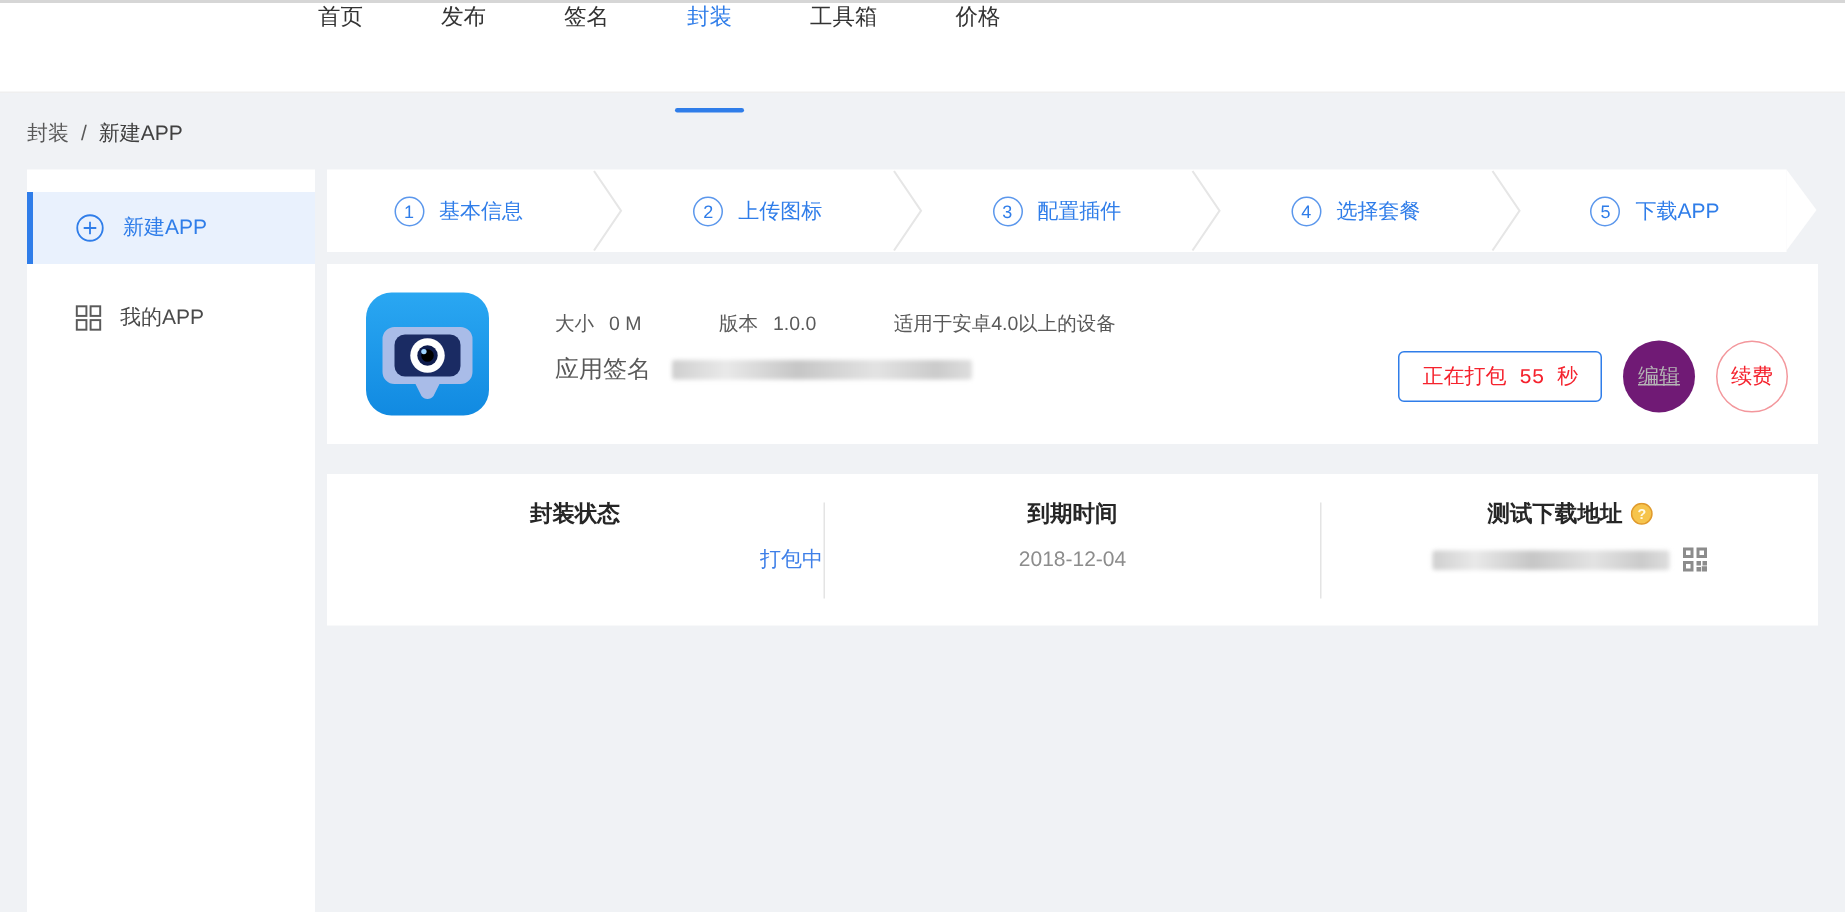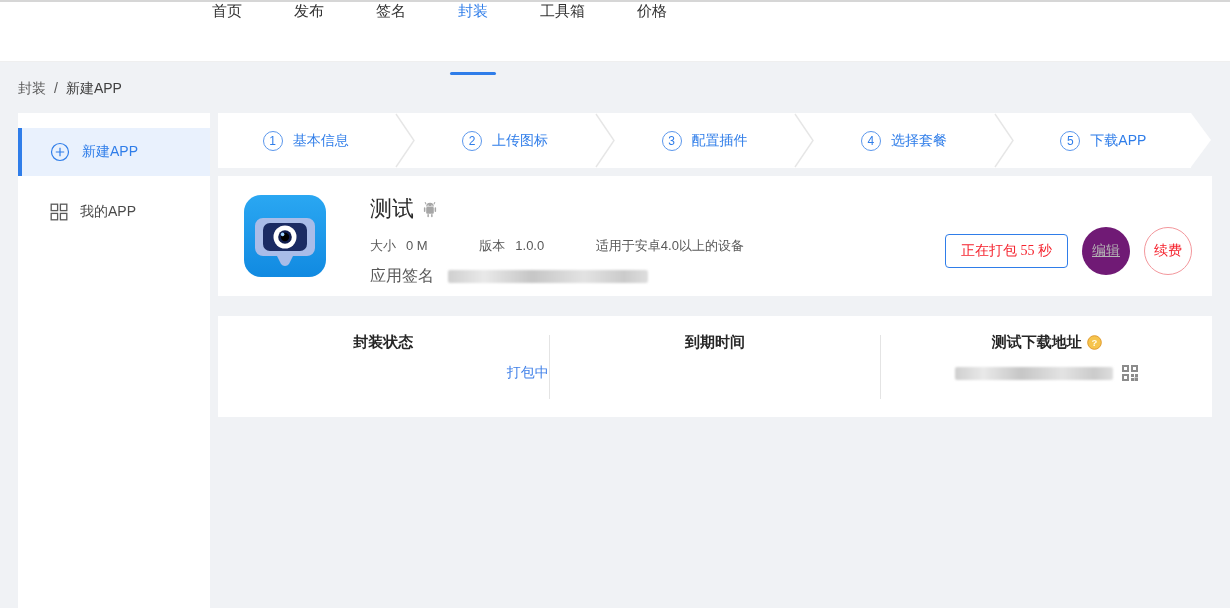--- a/index.html
+++ b/index.html
@@ -80,21 +80,21 @@
     display:inline-block; height:13px; border-radius:2px;
     background:linear-gradient(90deg,#cfcfcf,#e9e9e9 18%,#c6c6c6 42%,#e3e3e3 68%,#cbcbcb 88%,#dedede);
     filter:blur(1.3px);
   }
   .redact.sig { width:200px; margin-left:14px; }
   .redact.url { width:158px; margin-right:8px; }
   .app-actions { display:flex; align-items:center; gap:14px; padding-top:12px; flex:none; }
   .btn-packing {
     border:1px solid #2f7de9; color:#f5222d; background:#fff; font-size:14px;
     height:34px; padding:0 15px; border-radius:4px; cursor:pointer;
-    font-family:Liberation Serif, serif;
+    font-family:Liberation Mono, monospace;
   }
   .btn-round {
     width:48px; height:48px; border-radius:50%; font-size:14px; cursor:pointer;
     display:flex; align-items:center; justify-content:center; flex:none;
     font-family:inherit;
   }
   .btn-edit { background:#701a75; color:#b5b5b5; border:none;text-decoration:underline; }
   .btn-renew { background:#fff; border:1px solid #f3979c; color:#f5222d; }
   
   .status-card { margin-top:20px; background:#fff; height:101px; display:flex; }
@@ -203,37 +203,20 @@
           <rect x="1" y="1" width="82" height="82" rx="17" fill="url(#bgg)"></rect>
           <path d="M20 24 h44 a8 8 0 0 1 8 8 v22 a8 8 0 0 1 -8 8 h-14 l-4 8 a5 5 0 0 1 -8 0 l-4 -8 h-14 a8 8 0 0 1 -8 -8 v-22 a8 8 0 0 1 8 -8 z" fill="#a9bce8"></path>
           <rect x="20" y="29" width="44" height="28" rx="7" fill="#1a2b63"></rect>
           <circle cx="42" cy="43" r="11.5" fill="#ffffff"></circle>
           <circle cx="42" cy="43" r="6.8" fill="#0f1c4d"></circle>
           <circle cx="42" cy="43" r="4.2" fill="#000000"></circle>
           <circle cx="39.6" cy="40.4" r="1.8" fill="#9fd4ff"></circle>
         </svg>
       </div>
       <div class="app-info">
-        <div class="app-title">
-          <span>测试</span>
-          <span class="icon">
-            <svg width="16" height="17" viewBox="0 0 16 17" fill="#a6a6a6">
-              <path d="M4.2 5.6a3.8 3.8 0 0 1 7.6 0z"></path>
-              <rect x="3.1" y="0.9" width="1" height="2.6" rx="0.5" transform="rotate(-28 3.6 2.2)"></rect>
-              <rect x="11.9" y="0.9" width="1" height="2.6" rx="0.5" transform="rotate(28 12.4 2.2)"></rect>
-              <circle cx="6.1" cy="4.2" r="0.55" fill="#fff"></circle>
-              <circle cx="9.9" cy="4.2" r="0.55" fill="#fff"></circle>
-              <rect x="4.2" y="6.1" width="7.6" height="6.6" rx="1"></rect>
-              <rect x="1.9" y="6.3" width="1.5" height="4.8" rx="0.75"></rect>
-              <rect x="12.6" y="6.3" width="1.5" height="4.8" rx="0.75"></rect>
-              <rect x="5.4" y="13" width="1.5" height="3.3" rx="0.75"></rect>
-              <rect x="9.1" y="13" width="1.5" height="3.3" rx="0.75"></rect>
-            </svg>
-          </span>
-        </div>
         <div class="app-meta">
           <span class="lbl">大小</span><span class="gap">0 M</span>
           <span class="lbl">版本</span><span class="gap">1.0.0</span>
           <span>适用于安卓4.0以上的设备</span>
         </div>
         <div class="app-sign">
           <span>应用签名</span>
           <span class="redact sig"></span>
         </div>
       </div>
@@ -245,20 +228,21 @@
     </div>
 
     <div class="status-card">
       <div class="status-col">
         <div class="status-header">封装状态</div>
         <div class="status-value link">打包中</div>
       </div>
       <div class="v-divider"></div>
       <div class="status-col">
         <div class="status-header">到期时间</div>
+        <div class="status-value">2018-12-04</div>
       </div>
       <div class="v-divider"></div>
       <div class="status-col">
         <div class="status-header">
           <span>测试下载地址</span>
           <span class="icon">
             <svg width="15" height="15" viewBox="0 0 15 15">
               <circle cx="7.5" cy="7.5" r="6.8" fill="#f6c44c" stroke="#e09a2c" stroke-width="1"></circle>
               <text x="7.5" y="11" text-anchor="middle" font-size="9.5" font-weight="bold" fill="#fffbe8" font-family="'Liberation Sans',sans-serif">?</text>
             </svg>

